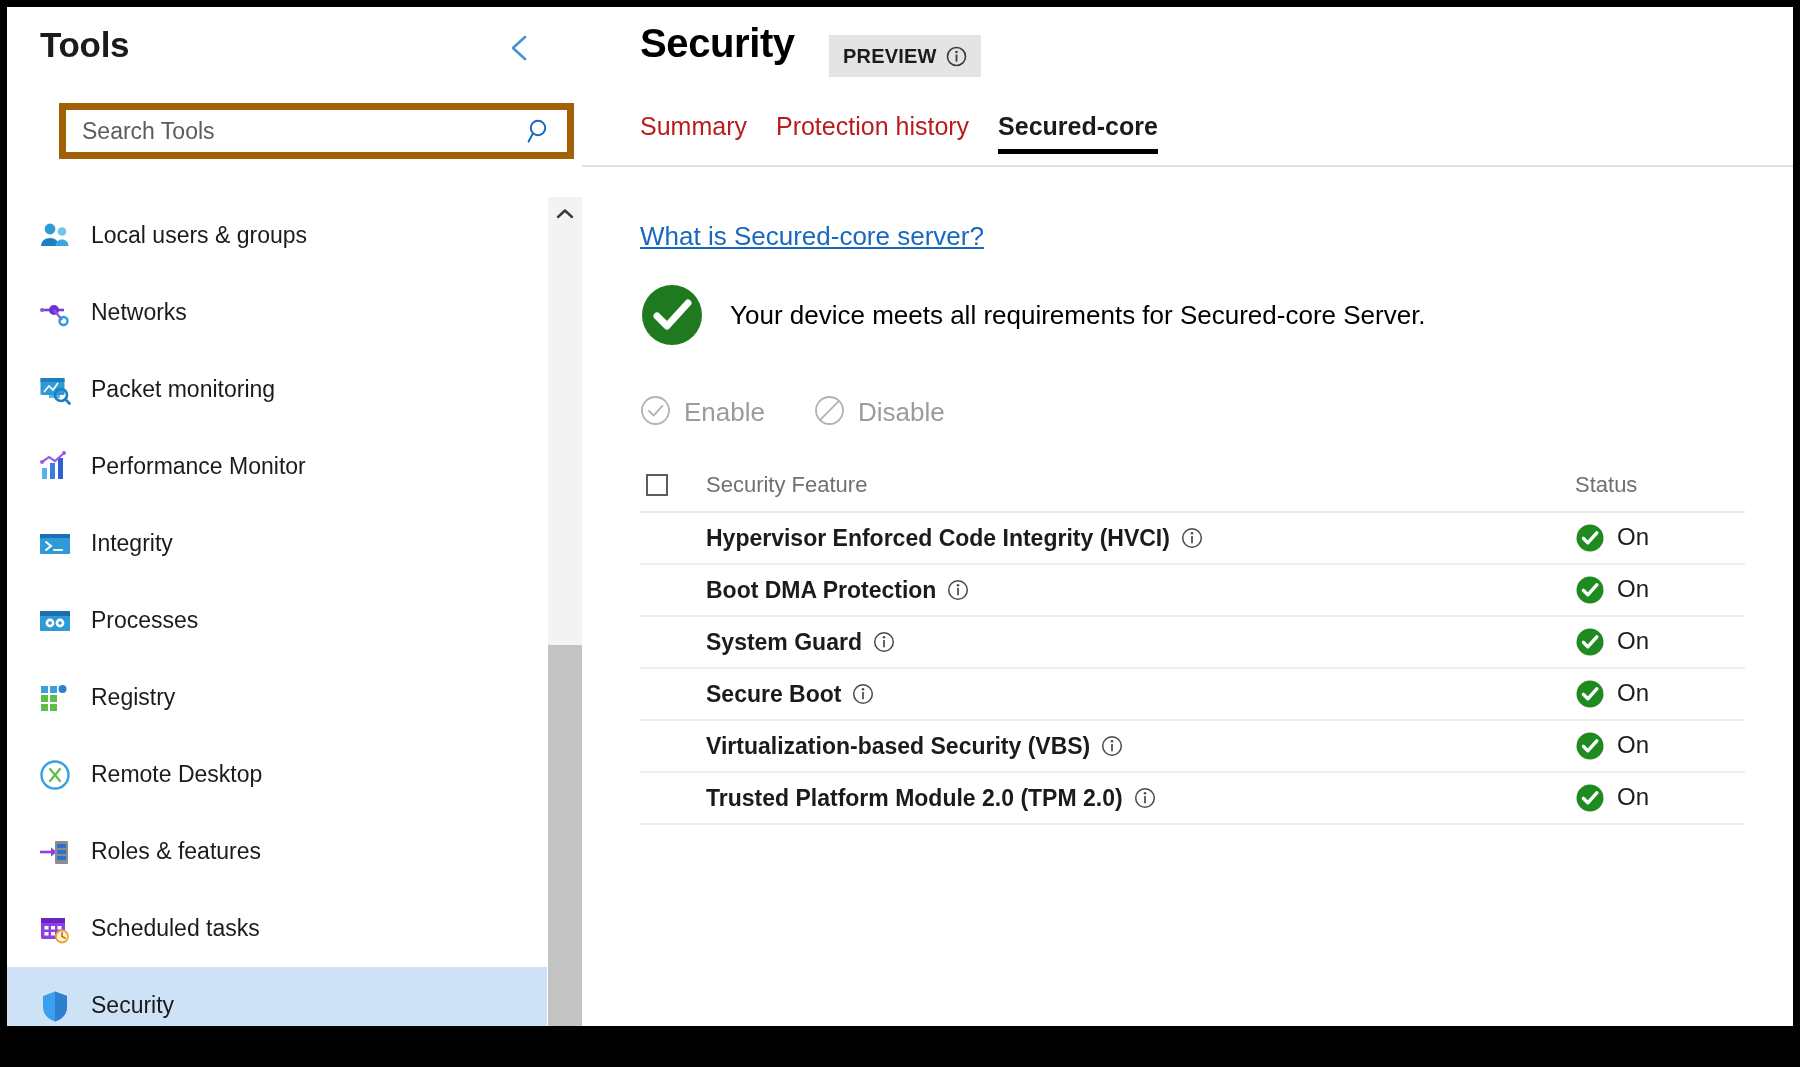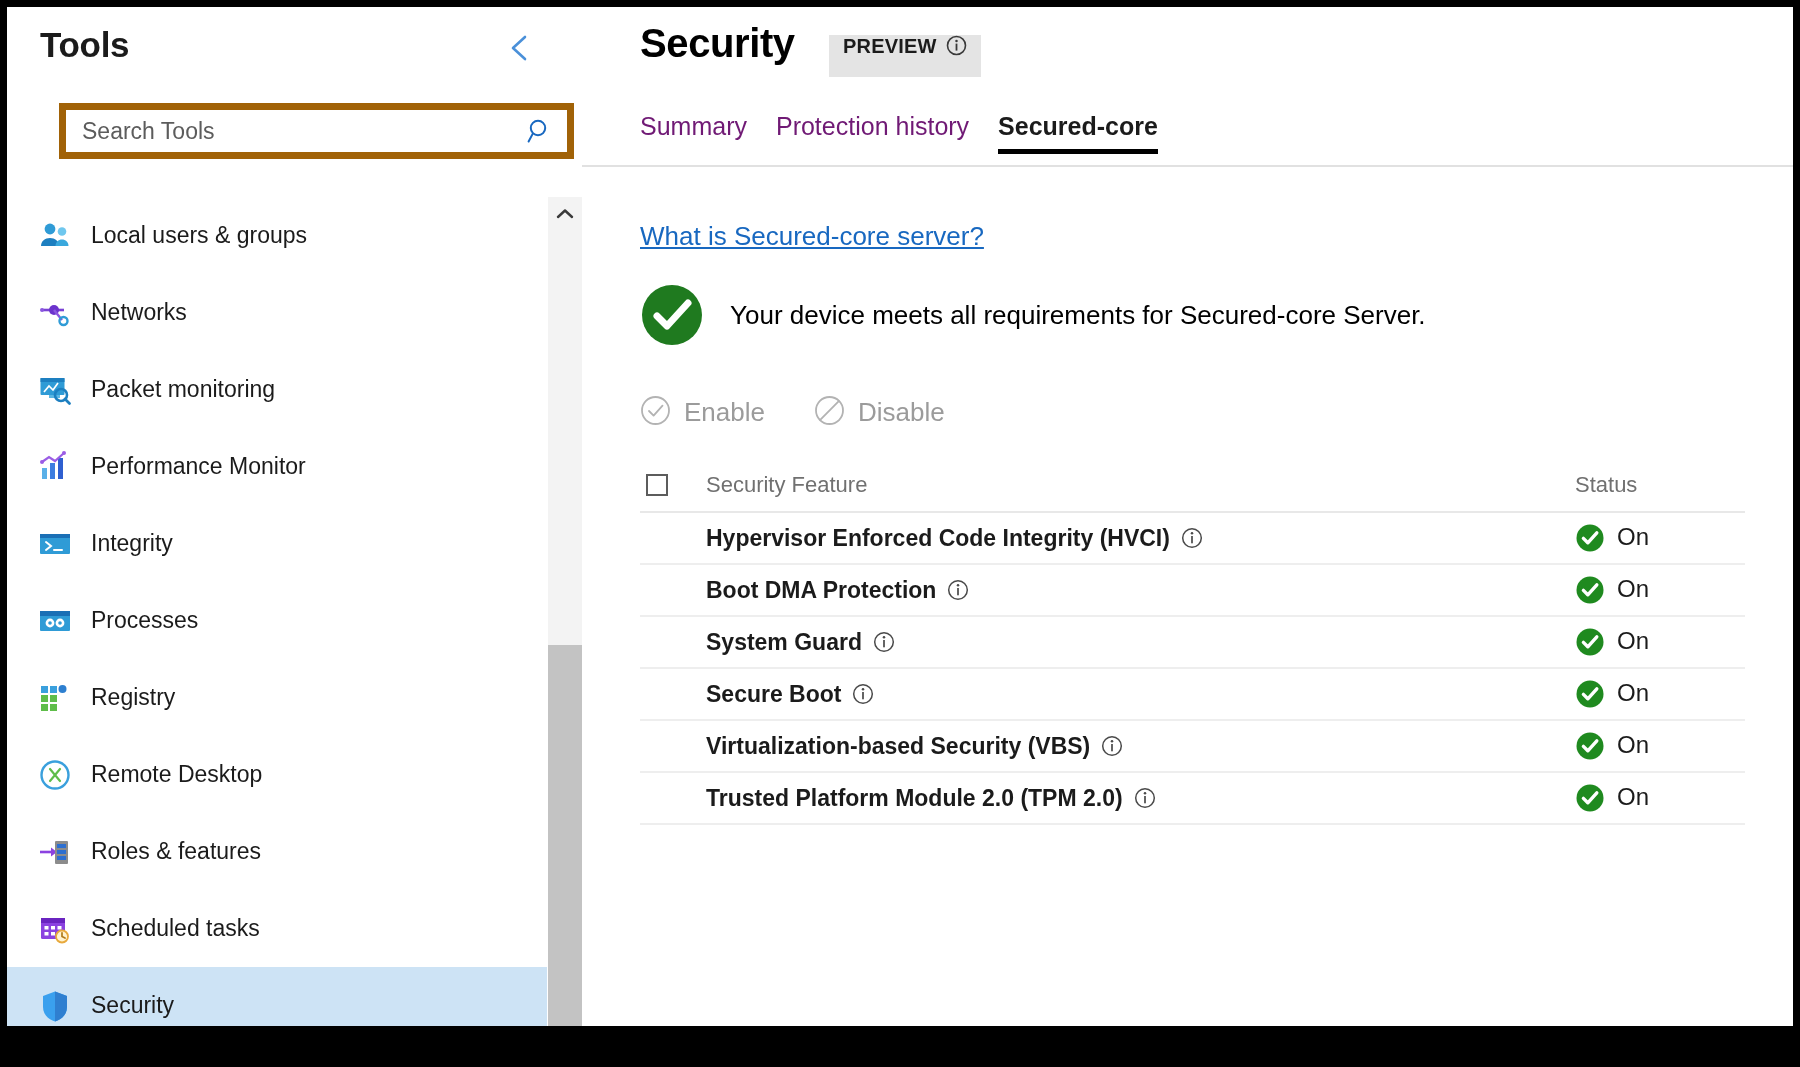--- a/index.html
+++ b/index.html
@@ -201,21 +201,21 @@
     letter-spacing: -0.4px;
   }
 
   #preview-badge {
     position: absolute;
     left: 247px;
     top: 28px;
     height: 42px;
     background: #e4e4e4;
     display: flex;
-    align-items: flex-start;
+    align-items: center;
     padding: 0 14px;
     gap: 9px;
     cursor: pointer;
   }
   #preview-label {
     font-size: 20px;
     font-weight: bold;
     color: #1b1b1b;
     letter-spacing: 0.2px;
   }
@@ -224,21 +224,21 @@
     position: relative;
     height: 53px;
     padding-left: 58px;
     display: flex;
     align-items: flex-start;
     gap: 29px;
   }
   .tab {
     position: relative;
     font-size: 25px;
-    color: #701a75;
+    color: #b91c1c;
     cursor: pointer;
     padding-bottom: 13px;
     white-space: nowrap;
   }
   .tab.active {
     color: #1b1b1b;
     font-weight: bold;
   }
   .tab.active::after {
     content: "";

